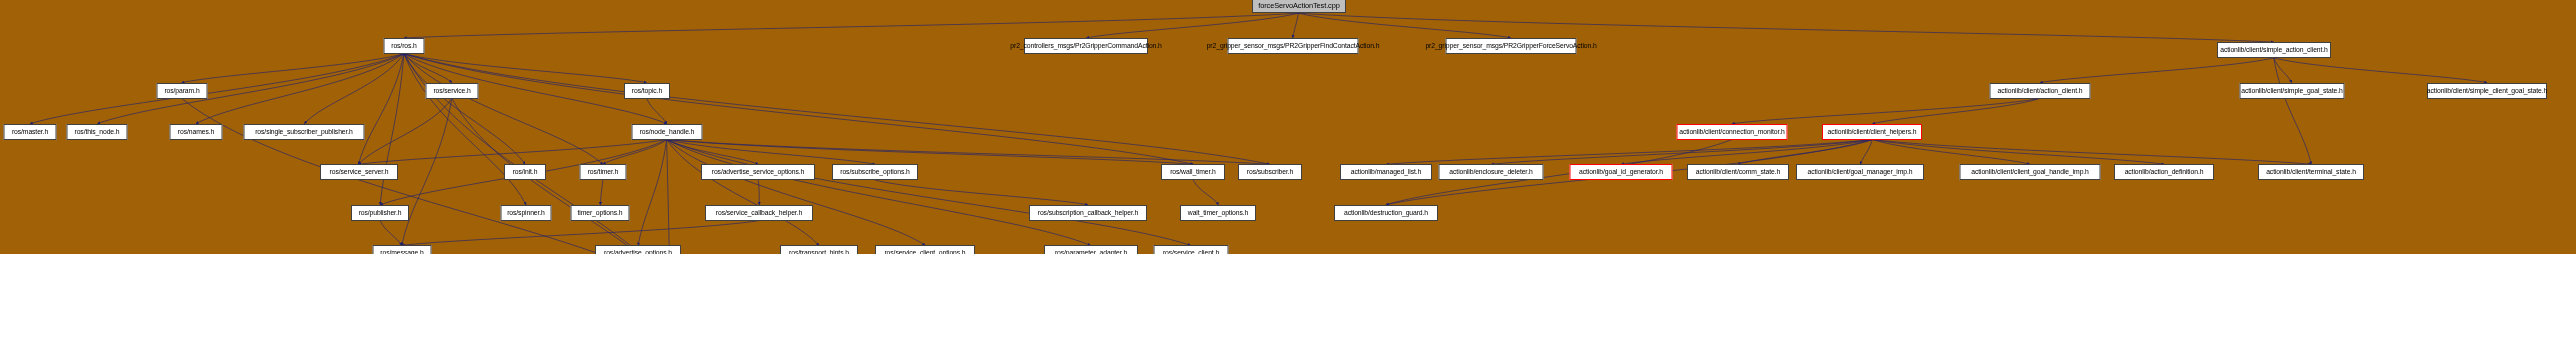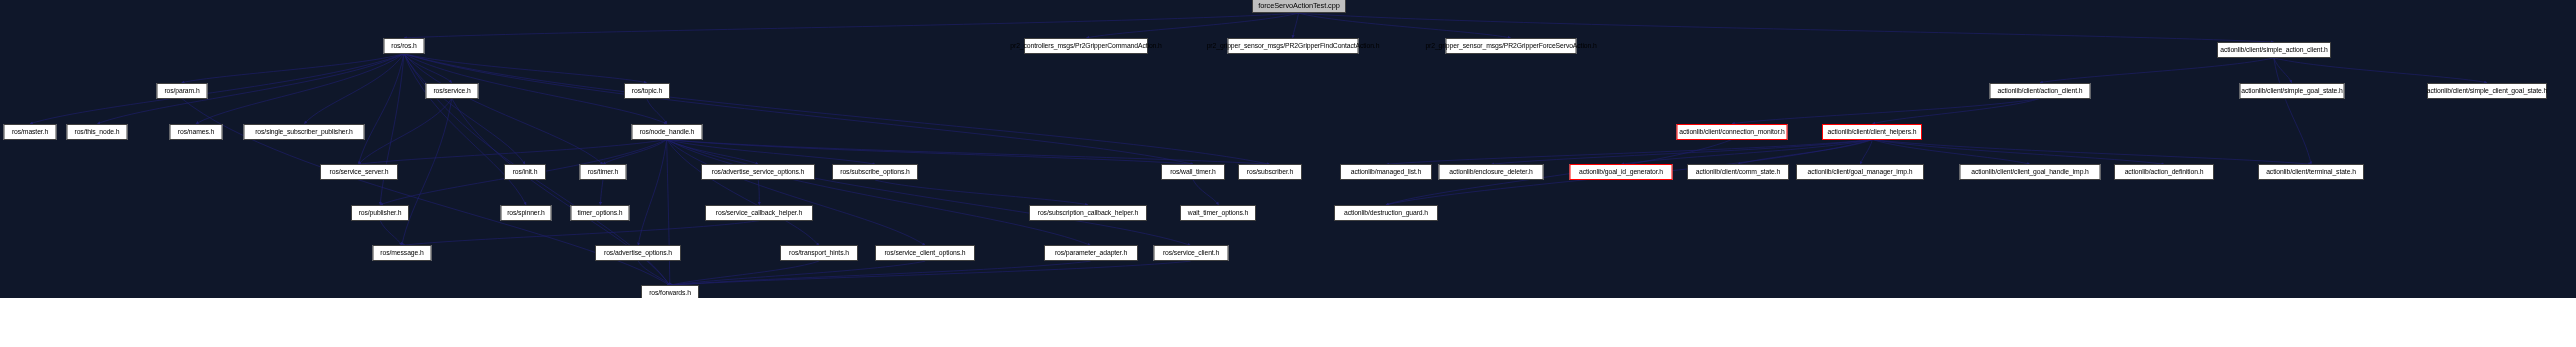--- a/index.html
+++ b/index.html
@@ -1,21 +1,21 @@
 <!DOCTYPE html>
 <html style="font-size:8.4px"><head>
 <meta charset="utf-8">
 <title>forceServoActionTest.cpp include dependency graph</title>
 <style>
   html,body{margin:0;padding:0;background:#ffffff;}
   #graph-root{
     position:relative;
     width:2576px;
-    height:298px;
-    background:#0f172a;
+    height:254px;
+    background:#a16207;
     font-family:"Liberation Sans","DejaVu Sans",sans-serif;
     overflow:hidden;
   }
   #edge-layer{position:absolute;left:0;top:0;width:2576px;height:347px;}
   #node-layer{position:absolute;left:0;top:0;width:2576px;height:347px;}
 
   .node{
     position:absolute;
     box-sizing:border-box;
     border:0.5px solid #404040;

